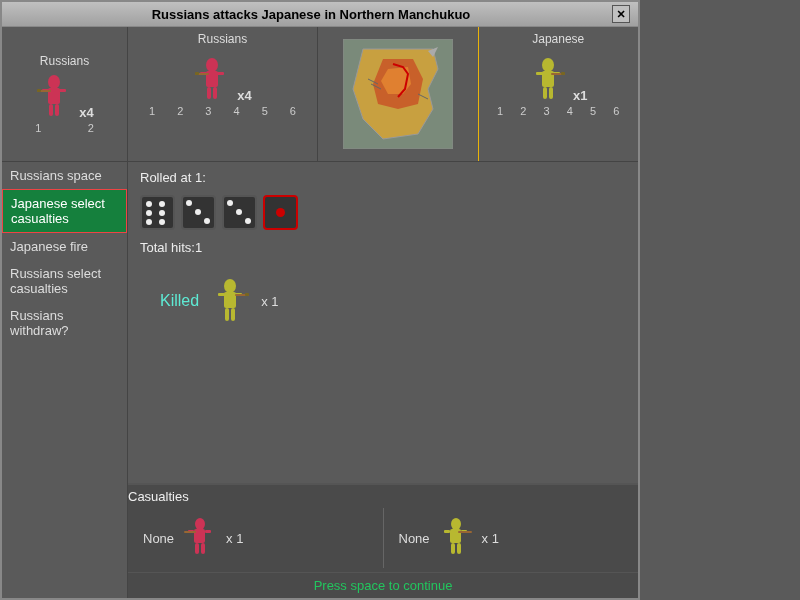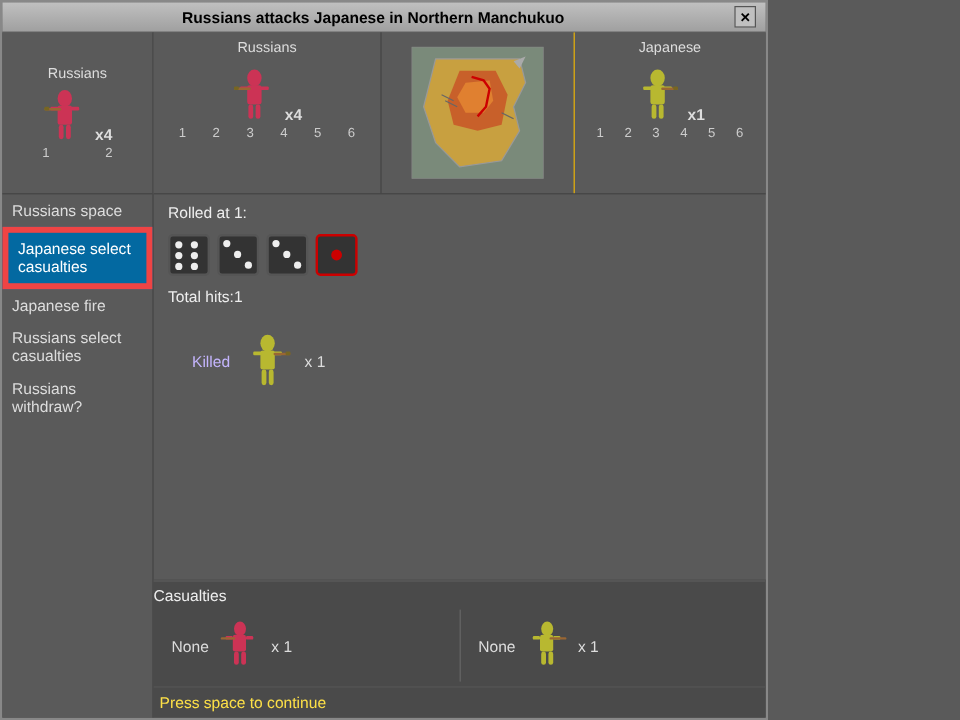--- a/index.html
+++ b/index.html
@@ -114,23 +114,23 @@
       padding: 5px;
     }
     
     .sidebar-item {
       padding: 6px 8px;
       color: #ddd;
       cursor: pointer;
       font-size: 13px;
     }
     .sidebar-item.active {
-      background: #0369a1;
+      background: #15803d;
       color: #fff;
-      border: 5px solid #ef4444;
+      border: 1px solid #ef4444;
     }
     
     #battle-log {
       flex: 1;
       padding: 8px 12px;
       display: flex;
       flex-direction: column;
       gap: 10px;
     }
     .rolled-label { font-size: 13px; color: #eee; }
@@ -158,21 +158,21 @@
       border-radius: 50%;
     }
     .hits-label { font-size: 13px; color: #eee; }
     .killed-row {
       display: flex;
       align-items: center;
       gap: 10px;
       margin-top: 10px;
       padding-left: 20px;
     }
-    .killed-label { font-size: 13px; color: #c4b5fd; }
+    .killed-label { font-size: 16px; color: #5eead4; }
     
     #casualties-bar {
       background: #4a4a4a;
       border-top: 2px solid #555;
       padding: 4px 0;
     }
     .cas-title {
       text-align: left;
       font-size: 13px;
       color: #eee;
@@ -188,23 +188,24 @@
       align-items: center;
       gap: 8px;
       padding: 5px 15px;
     }
     .cas-side-right {
       border-left: 1px solid #666;
     }
     .cas-none { font-size: 13px; color: #ddd; }
     #press-space {
       background: #4a4a4a;
+      text-align: center;
       padding: 5px;
       font-size: 13px;
-      color: #fde047;
+      color: #22c55e;
       border-top: 1px solid #555;
     }
   </style>
 </head>
 <body>
 
 <div id="window">
 
   <div id="titlebar">
     <span>Russians attacks Japanese in Northern Manchukuo</span>

